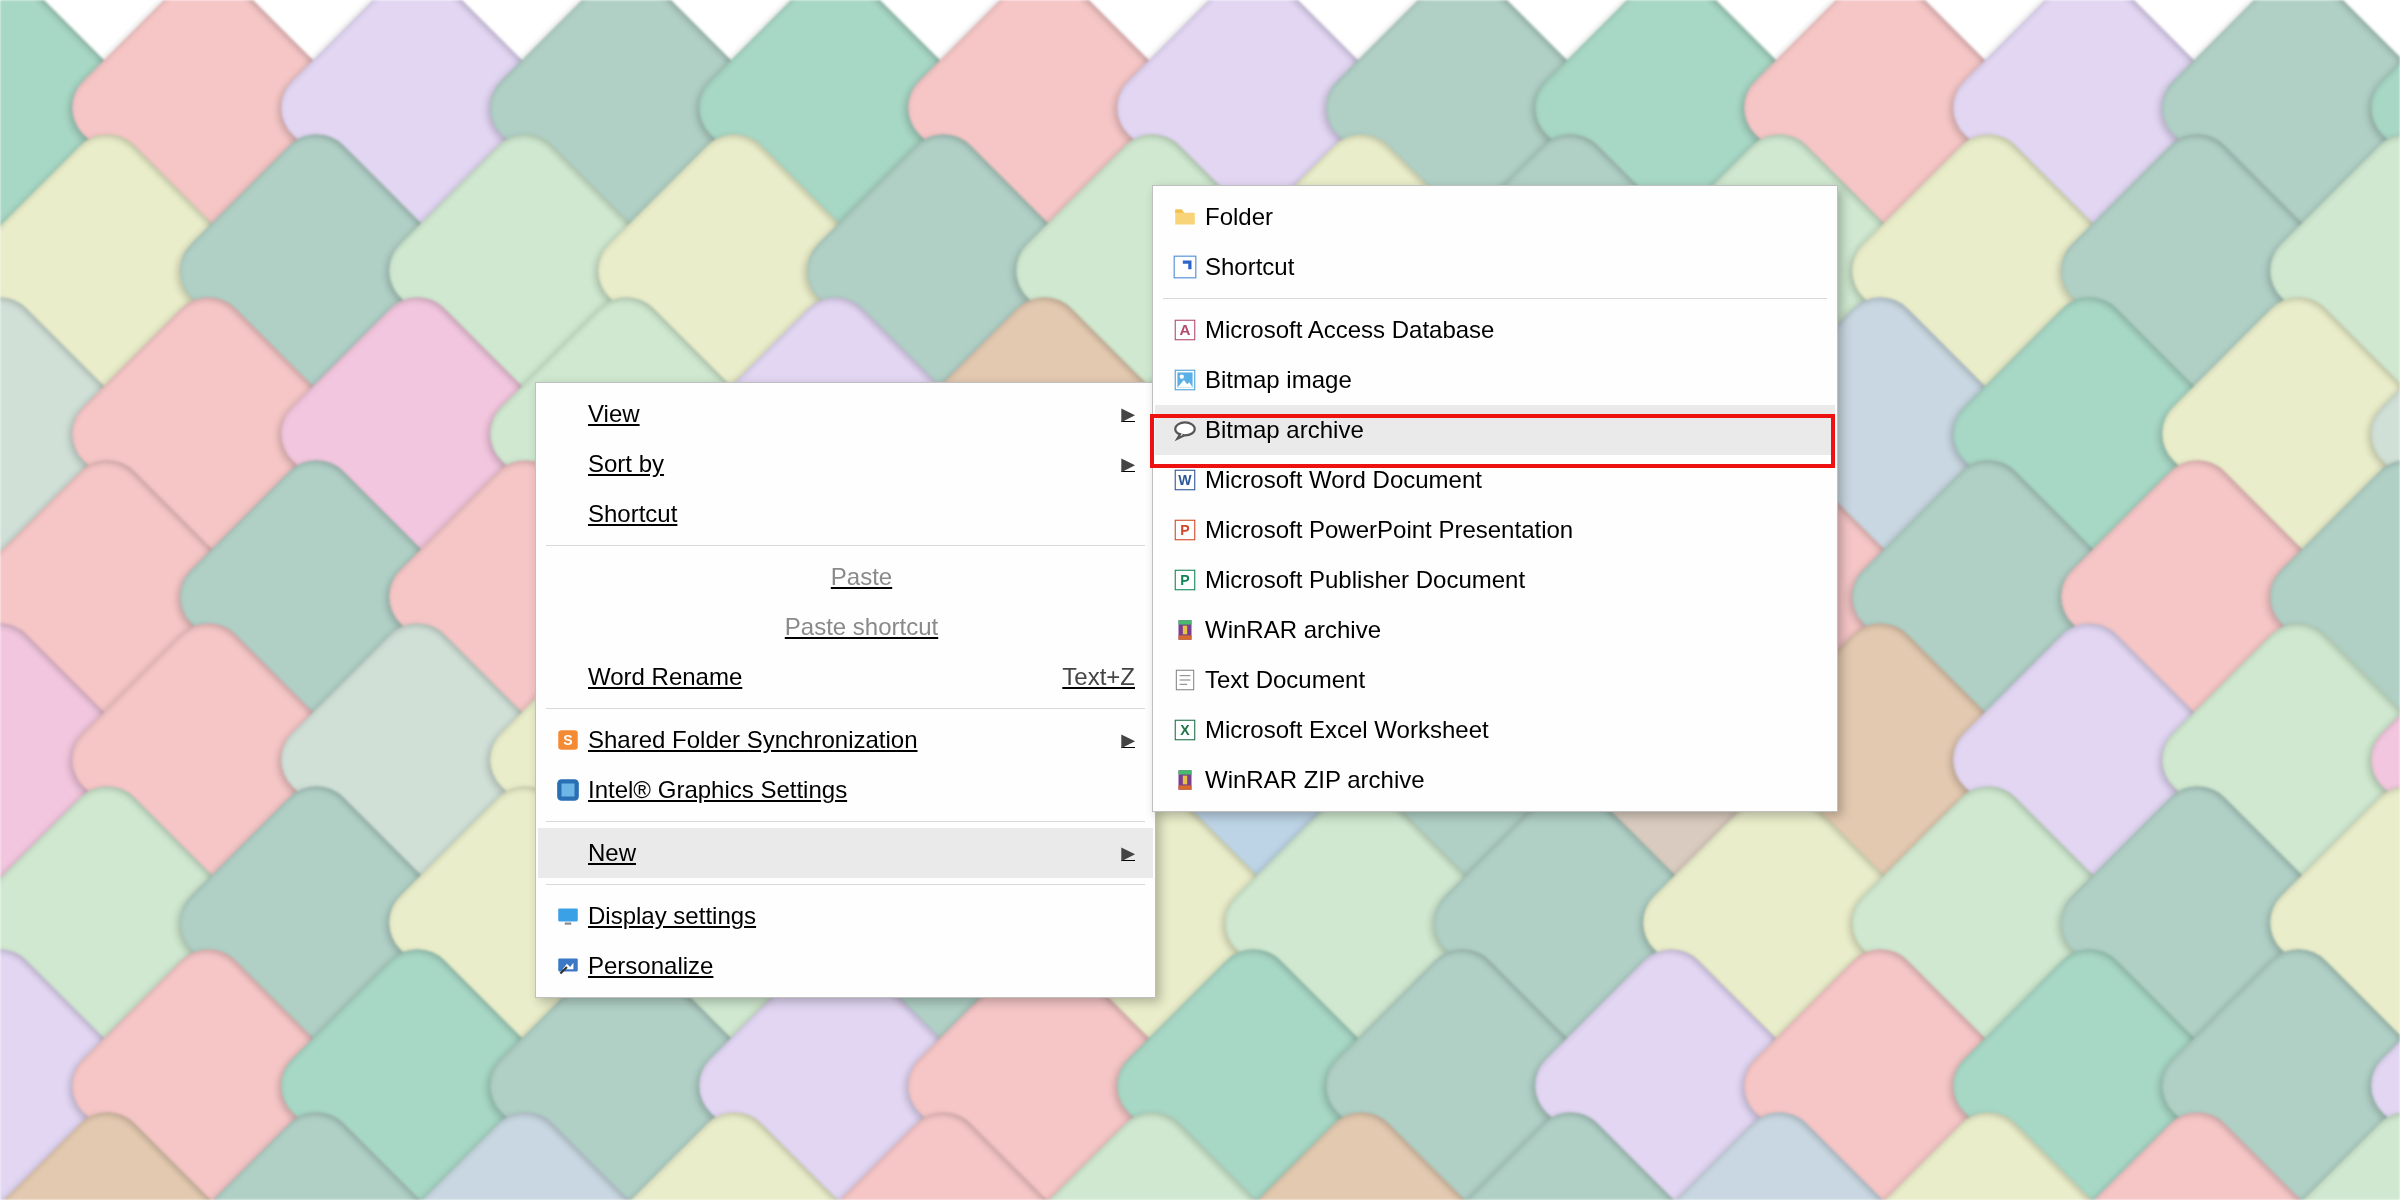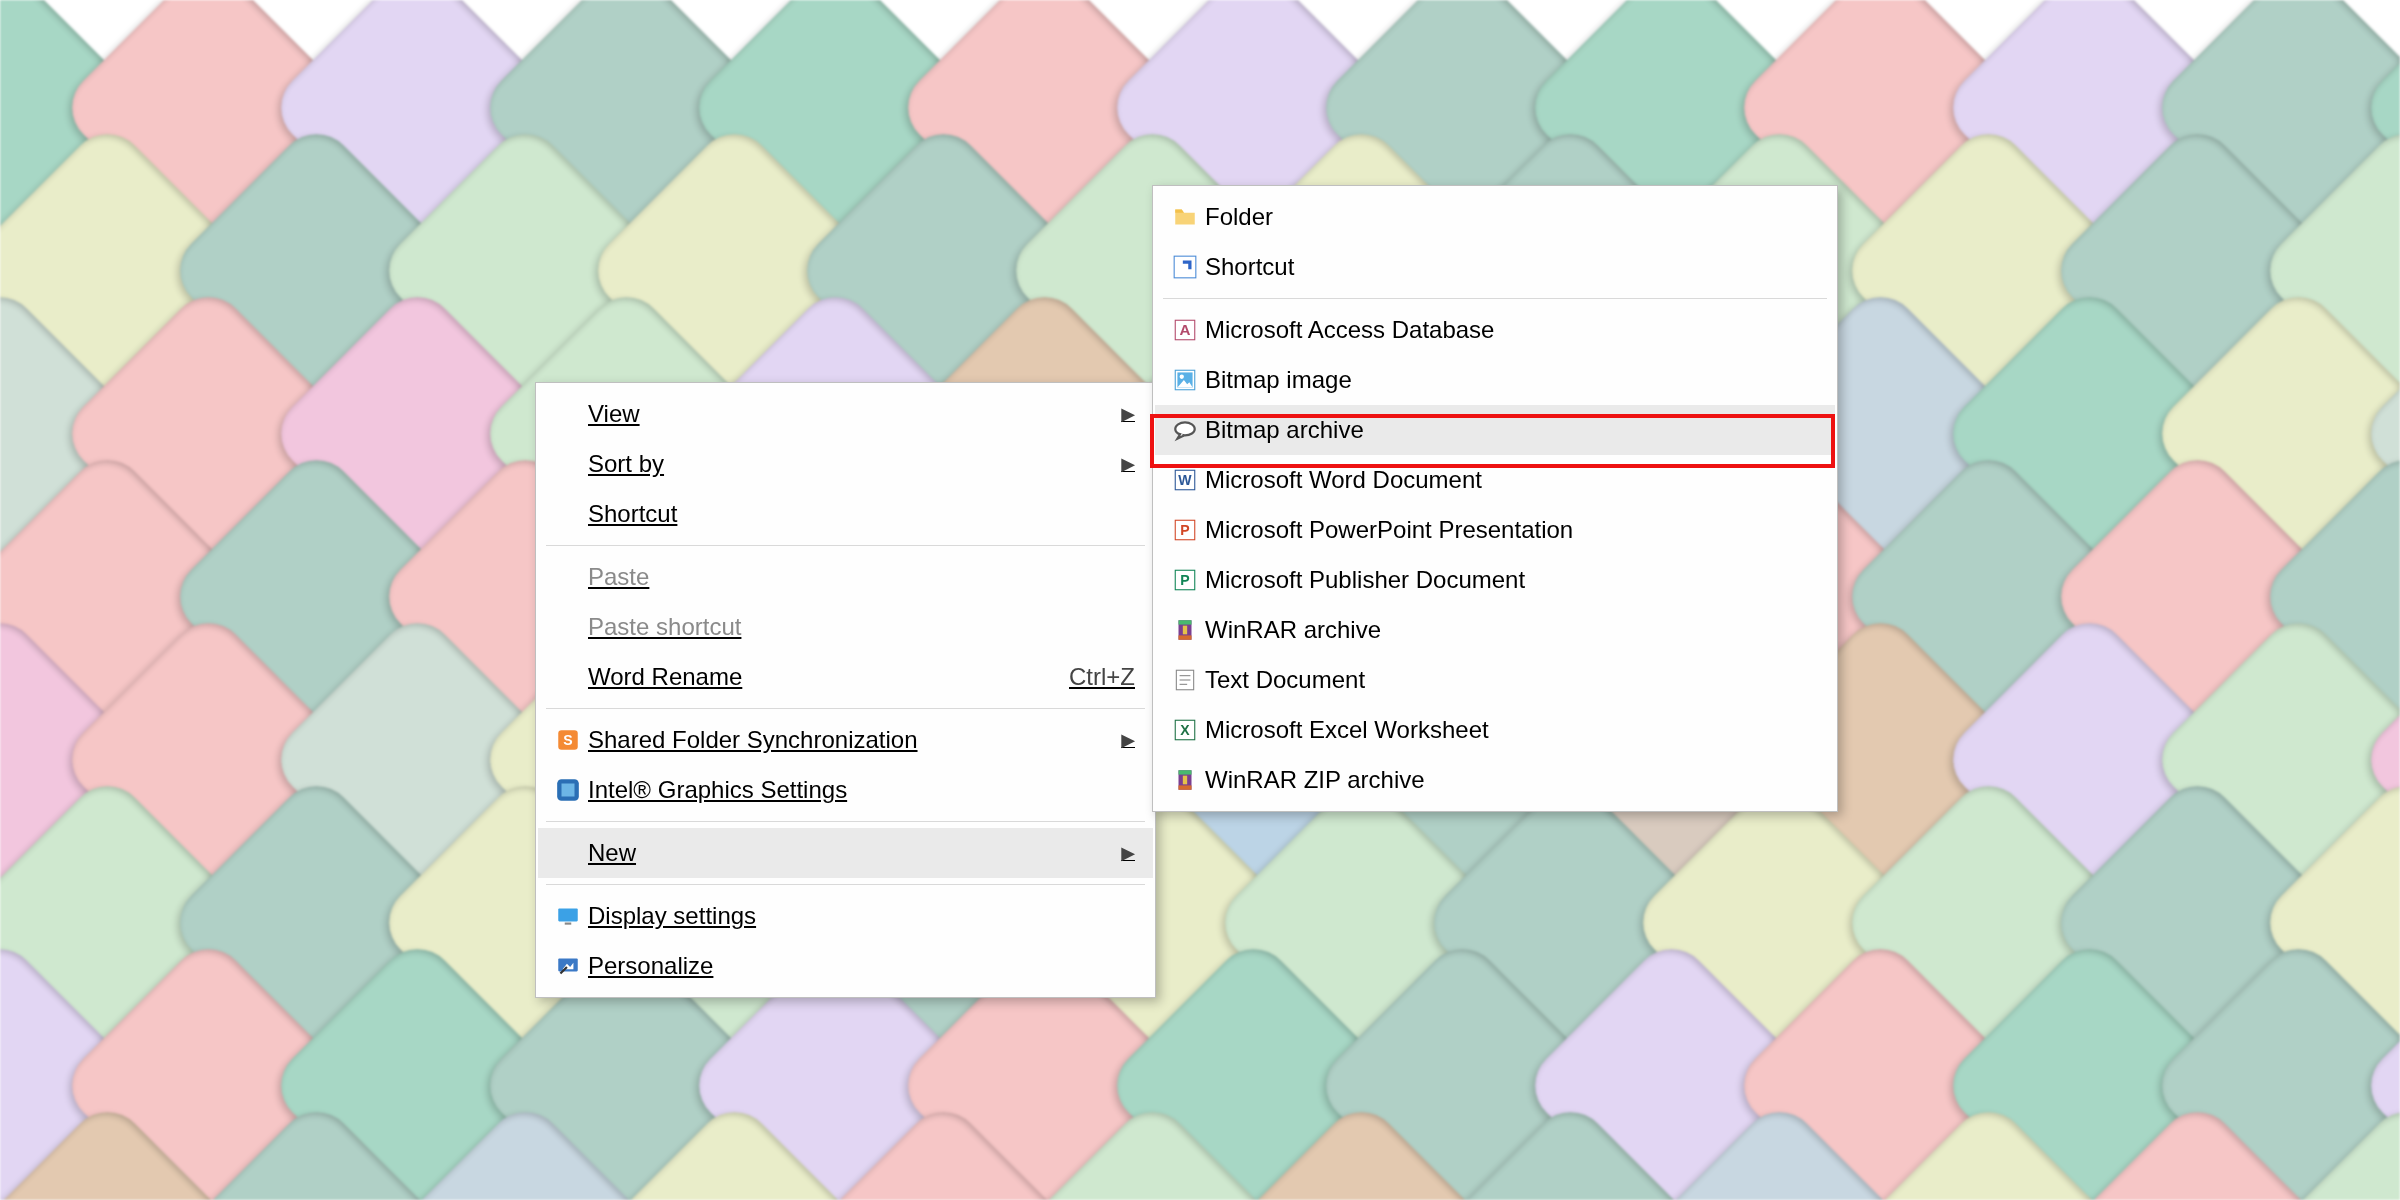--- a/index.html
+++ b/index.html
@@ -45,21 +45,21 @@
   }
   .item {
     display: flex;
     align-items: center;
     height: 50px;
     padding: 0 18px 0 10px;
     white-space: nowrap;
     cursor: default;
   }
   .item.hover   { background:#eaeaea; }
-  .item.disabled{ color:#8a8a8a; }
+  .item.disabled{ color:#8a8a8a;text-align:center; }
   .icon-slot    { width:40px; display:flex; justify-content:center; }
   .icon-slot svg{ width:26px; height:26px; }
   .label        { flex:1; }
   .shortcut     { margin-left:40px; color:#444; }
   .arrow        { margin-left:30px; font-size:18px; color:#444; }
   .sep          { border-top:1px solid #d9d9d9; margin:6px 8px; }
   .primary      { left:535px;  top:382px;  width:615px;text-decoration:underline; }
   .secondary    { left:1152px; top:185px;  width:680px; }
   .highlight-box{
     position:absolute;
@@ -211,21 +211,21 @@
       <span class="icon-slot"></span>
       <span class="label">Paste</span>
     </div>
     <div class="item disabled">
       <span class="icon-slot"></span>
       <span class="label">Paste shortcut</span>
     </div>
     <div class="item">
       <span class="icon-slot"></span>
       <span class="label">Word Rename</span>
-      <span class="shortcut">Ctrl+Z</span>
+      <span class="shortcut">Text+Z</span>
     </div>
     <div class="sep"></div>
     <div class="item">
       <span class="icon-slot">
         <svg viewBox="0 0 24 24">
           <rect x="3" y="3" width="18" height="18" rx="3" fill="#f48a34"></rect>
           <text x="12" y="17" text-anchor="middle" font-size="13" font-family="Arial" fill="#fff" font-weight="bold">S</text>
         </svg>
       </span>
       <span class="label">Shared Folder Synchronization</span>

